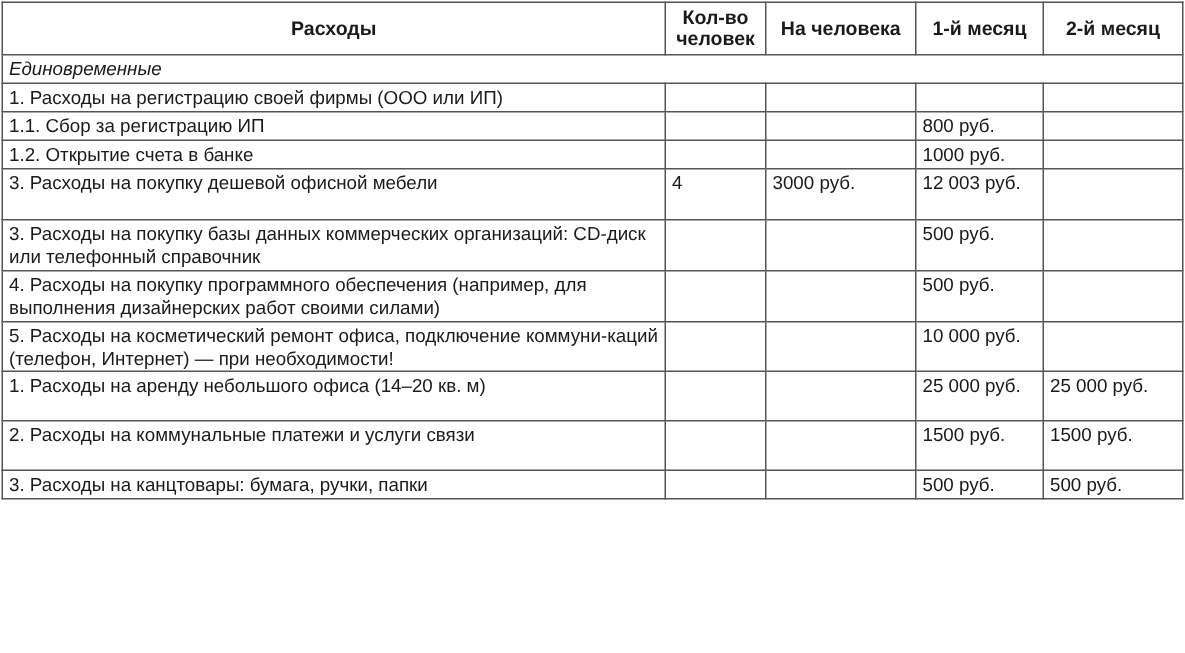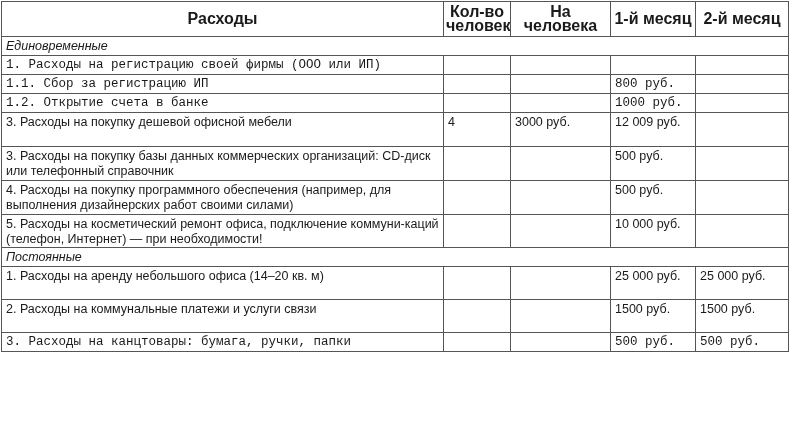--- a/index.html
+++ b/index.html
@@ -3,24 +3,24 @@
 <meta charset="utf-8">
 <style>
   html, body { margin: 0; padding: 0; background: #ffffff; }
   body { width: 790px; height: 435px; overflow: hidden; position: relative;
          font-family: "Liberation Sans", sans-serif; color: #1a1a1a; }
   table.expenses { position: absolute; left: 1px; top: 1px; border-collapse: collapse;
                    table-layout: fixed; width: 787px; font-size: 12.5px; }
   table.expenses td, table.expenses th { border: 1px solid #555; padding: 2px 3px 0 4px;
                    vertical-align: top; line-height: 15px; overflow: hidden; }
   table.expenses th { font-weight: bold; text-align: center; vertical-align: middle;
-                   font-size: 16px; padding: 2px 2px; line-height: 14px; }
+                   font-size: 13px; padding: 2px 2px; line-height: 14px; }
   table.expenses tr.head { height: 35px; }
   tr.section td { font-style: italic; height: 16px; }
-  tr.h19 td { height: 16px; font-family: Liberation Mono, monospace; }
+  tr.h19 td { height: 16px; }
   tr.h34 td { height: 31px; margin-top: 24px; }
   tr.h33 td { height: 30px; }
   col.c0 { width: 442px; } col.c1 { width: 67px; } col.c2 { width: 100px; }
   col.c3 { width: 85px; } col.c4 { width: 93px; }
 </style>
 </head>
 <body>
 
 <table class="expenses">
   <colgroup>
@@ -61,21 +61,21 @@
         <td>1.2. Открытие счета в банке</td>
         <td></td>
         <td></td>
         <td>1000 руб.</td>
         <td></td>
       </tr>
       <tr class="h34">
         <td>3. Расходы на покупку дешевой офисной мебели</td>
         <td>4</td>
         <td>3000 руб.</td>
-        <td>12 009 руб.</td>
+        <td>12 003 руб.</td>
         <td></td>
       </tr>
       <tr class="h34">
         <td>3. Расходы на покупку базы данных коммерческих организаций: CD-диск или телефонный справочник</td>
         <td></td>
         <td></td>
         <td>500 руб.</td>
         <td></td>
       </tr>
       <tr class="h34">
@@ -84,23 +84,20 @@
         <td></td>
         <td>500 руб.</td>
         <td></td>
       </tr>
       <tr class="h33">
         <td>5. Расходы на косметический ремонт офиса, подключение коммуни-каций (телефон, Интернет) — при необходимости!</td>
         <td></td>
         <td></td>
         <td>10 000 руб.</td>
         <td></td>
-      </tr>
-      <tr class="section">
-        <td colspan="5">Постоянные</td>
       </tr>
       <tr class="h33">
         <td>1. Расходы на аренду небольшого офиса (14–20 кв. м)</td>
         <td></td>
         <td></td>
         <td>25 000 руб.</td>
         <td>25 000 руб.</td>
       </tr>
       <tr class="h33">
         <td>2. Расходы на коммунальные платежи и услуги связи</td>

